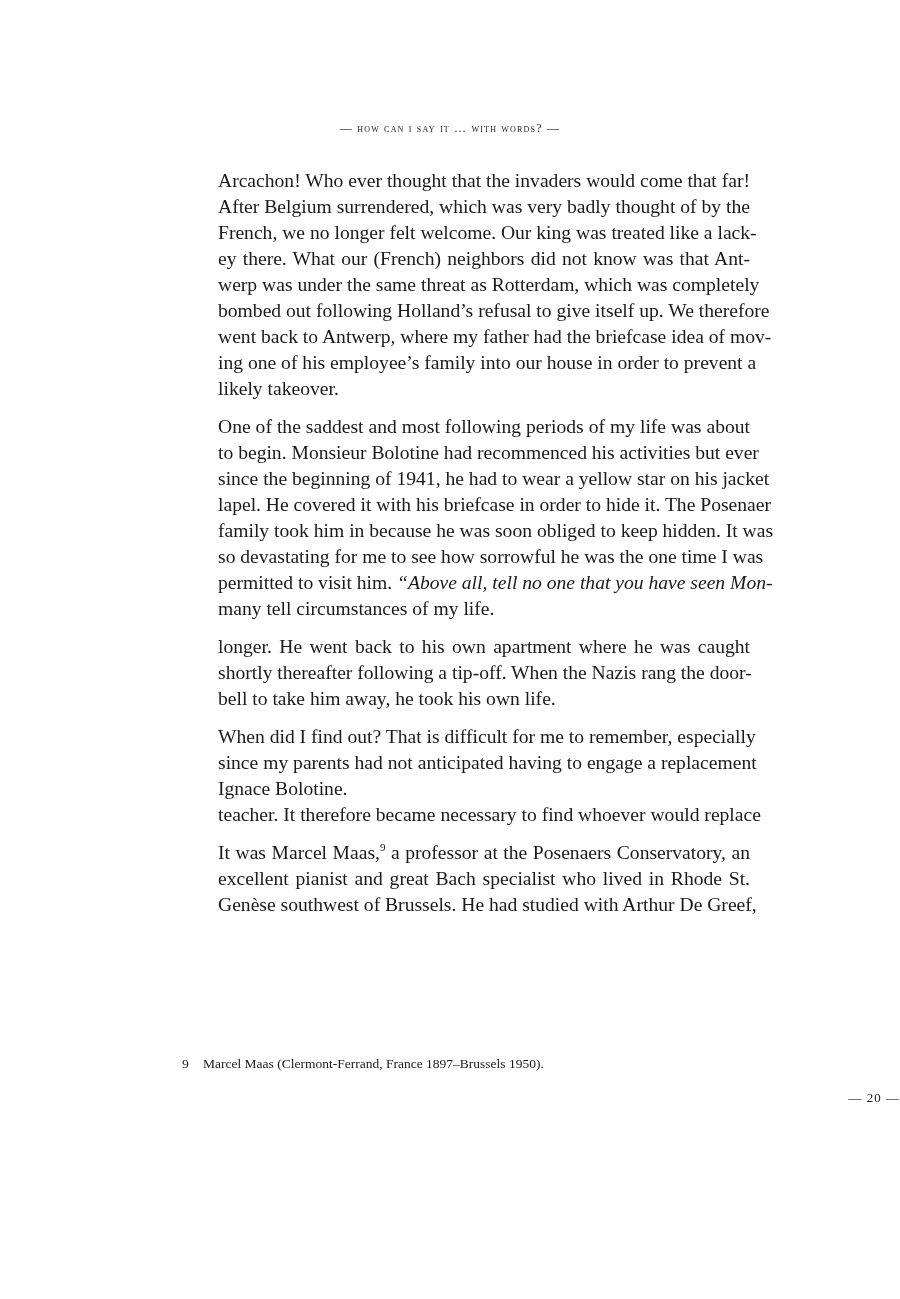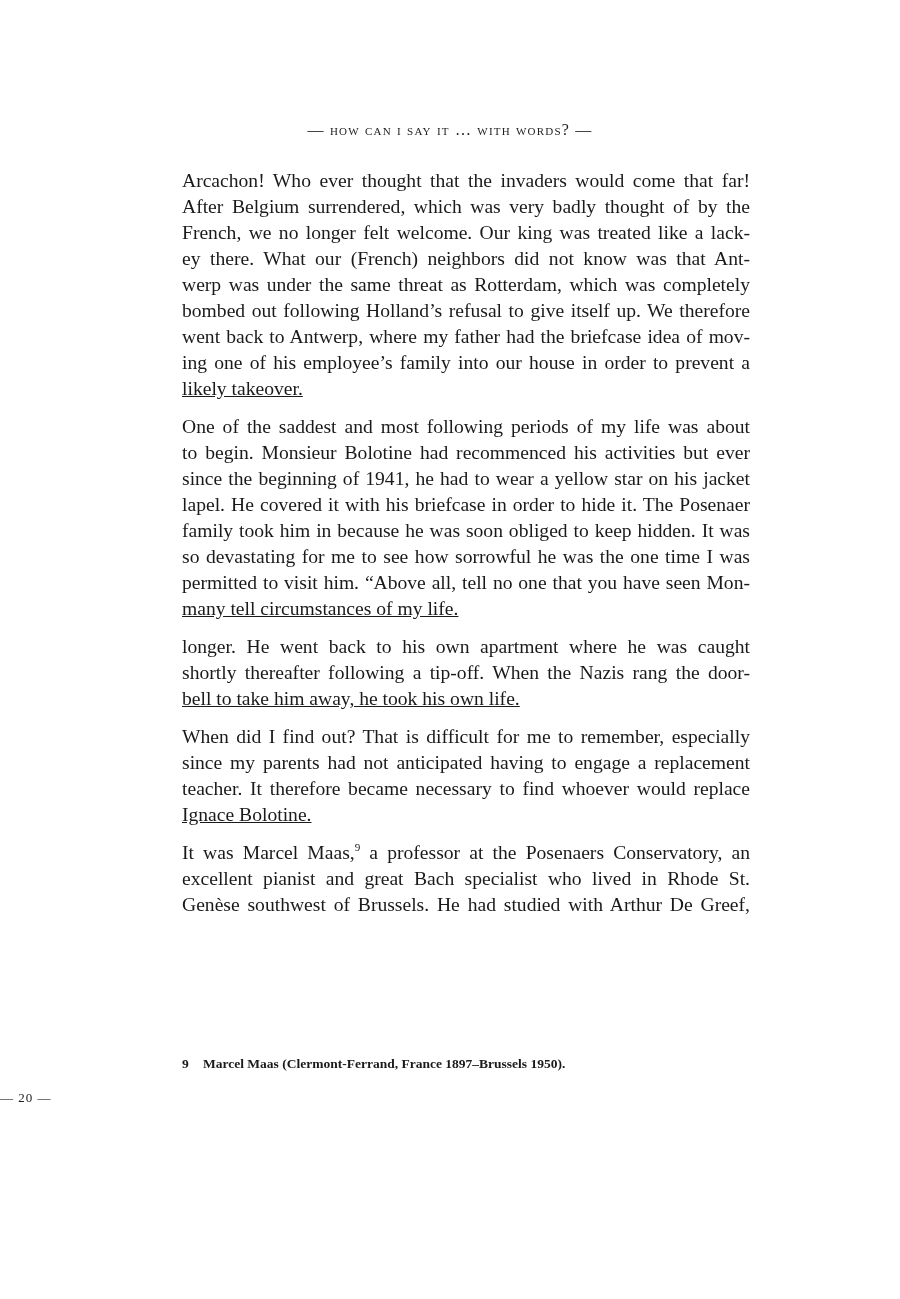--- a/index.html
+++ b/index.html
@@ -14,21 +14,21 @@
     overflow: hidden;
     color: #1a1a1a;
     font-family: "Liberation Serif", "DejaVu Serif", serif;
   }
   .running-head {
     position: absolute;
     top: 121px;
     left: 0;
     width: 900px;
     text-align: center;
-    font-size: 16px;
+    font-size: 12px;
     letter-spacing: 1.2px;
     font-variant: small-caps;
     text-transform: lowercase;
     color: #222;
   }
   .text-block {
     position: absolute;
     left: 182px;
     top: 168px;
     width: 568px;
@@ -38,52 +38,52 @@
     margin: 0 0 12px 0;
   }
   .line {
     display: block;
     height: 26px;
     line-height: 26px;
     white-space: nowrap;
     text-align: justify;
     text-align-last: justify;
     overflow: visible;
+    margin-left: 36px;
   }
   .line.last {
     text-align-last: left;
-    text-decoration: underline;
   }
   .line .it {
+    font-style: italic;
   }
   sup.fn-ref {
     font-size: 11px;
     vertical-align: 0;
     position: relative;
     top: -8px;
     line-height: 0;
   }
   .footnote {
     position: absolute;
     left: 182px;
     top: 1056px;
     font-size: 13.5px;
     color: #1a1a1a;
-    font-weight: bold;
   }
   .footnote .fn-num {
     display: inline-block;
     width: 21px;
   }
   .folio {
     position: absolute;
     top: 1090px;
     left: 0;
     width: 900px;
-    text-align: left;
+    text-align: right;
     font-size: 13px;
     letter-spacing: 1px;
     color: #222;
   }
 </style>
 </head>
 <body>
 
 <div class="running-head">— how can i say it … with words? —</div>
 
@@ -114,22 +114,22 @@
 
   <div class="para">
     <span class="line">longer. He went back to his own apartment where he was caught</span>
     <span class="line">shortly thereafter following a tip-off. When the Nazis rang the door-</span>
     <span class="line last">bell to take him away, he took his own life.</span>
   </div>
 
   <div class="para">
     <span class="line">When did I find out? That is difficult for me to remember, especially</span>
     <span class="line">since my parents had not anticipated having to engage a replacement</span>
+    <span class="line last">Ignace Bolotine.</span>
     <span class="line">teacher. It therefore became necessary to find whoever would replace</span>
-    <span class="line last">Ignace Bolotine.</span>
   </div>
 
   <div class="para">
     <span class="line"><span>It was Marcel Maas,</span><sup class="fn-ref">9</sup><span> a professor at the Posenaers Conservatory, an</span></span>
     <span class="line">excellent pianist and great Bach specialist who lived in Rhode St.</span>
     <span class="line">Genèse southwest of Brussels. He had studied with Arthur De Greef,</span>
   </div>
 
 </div>
 

